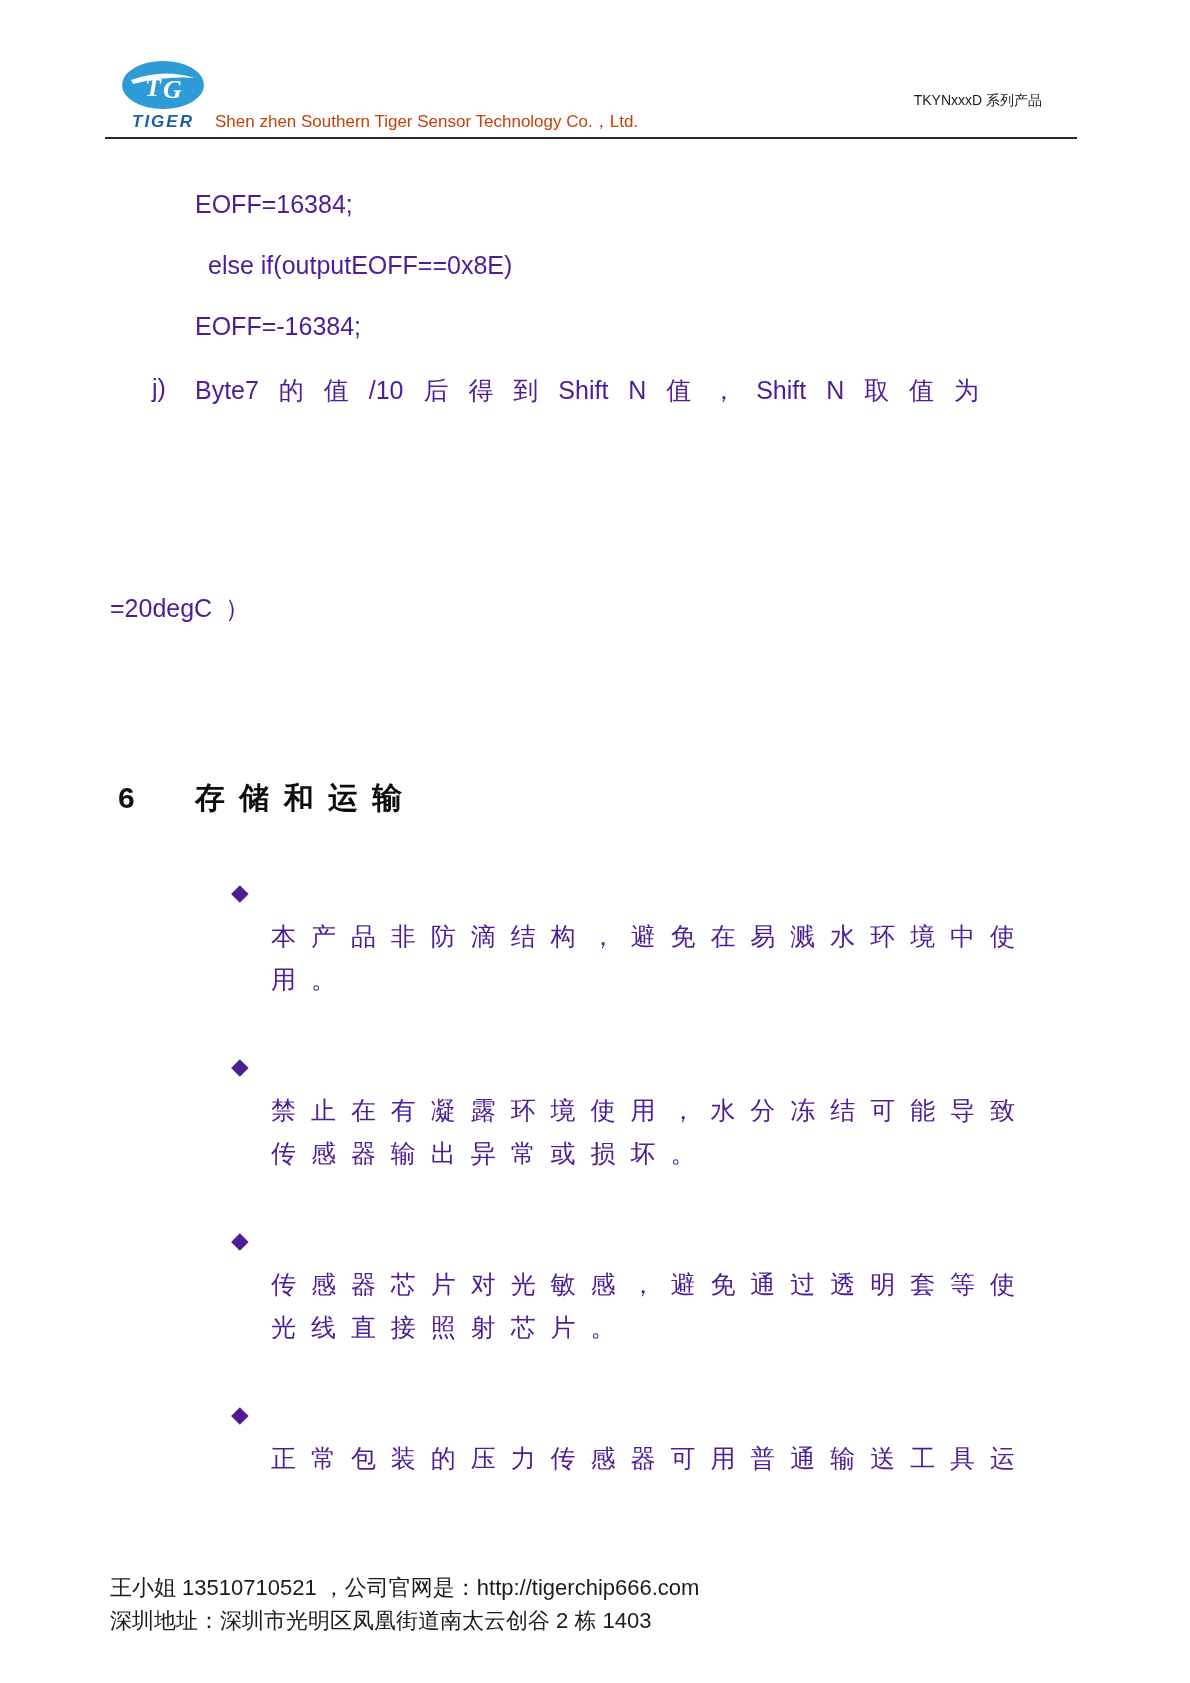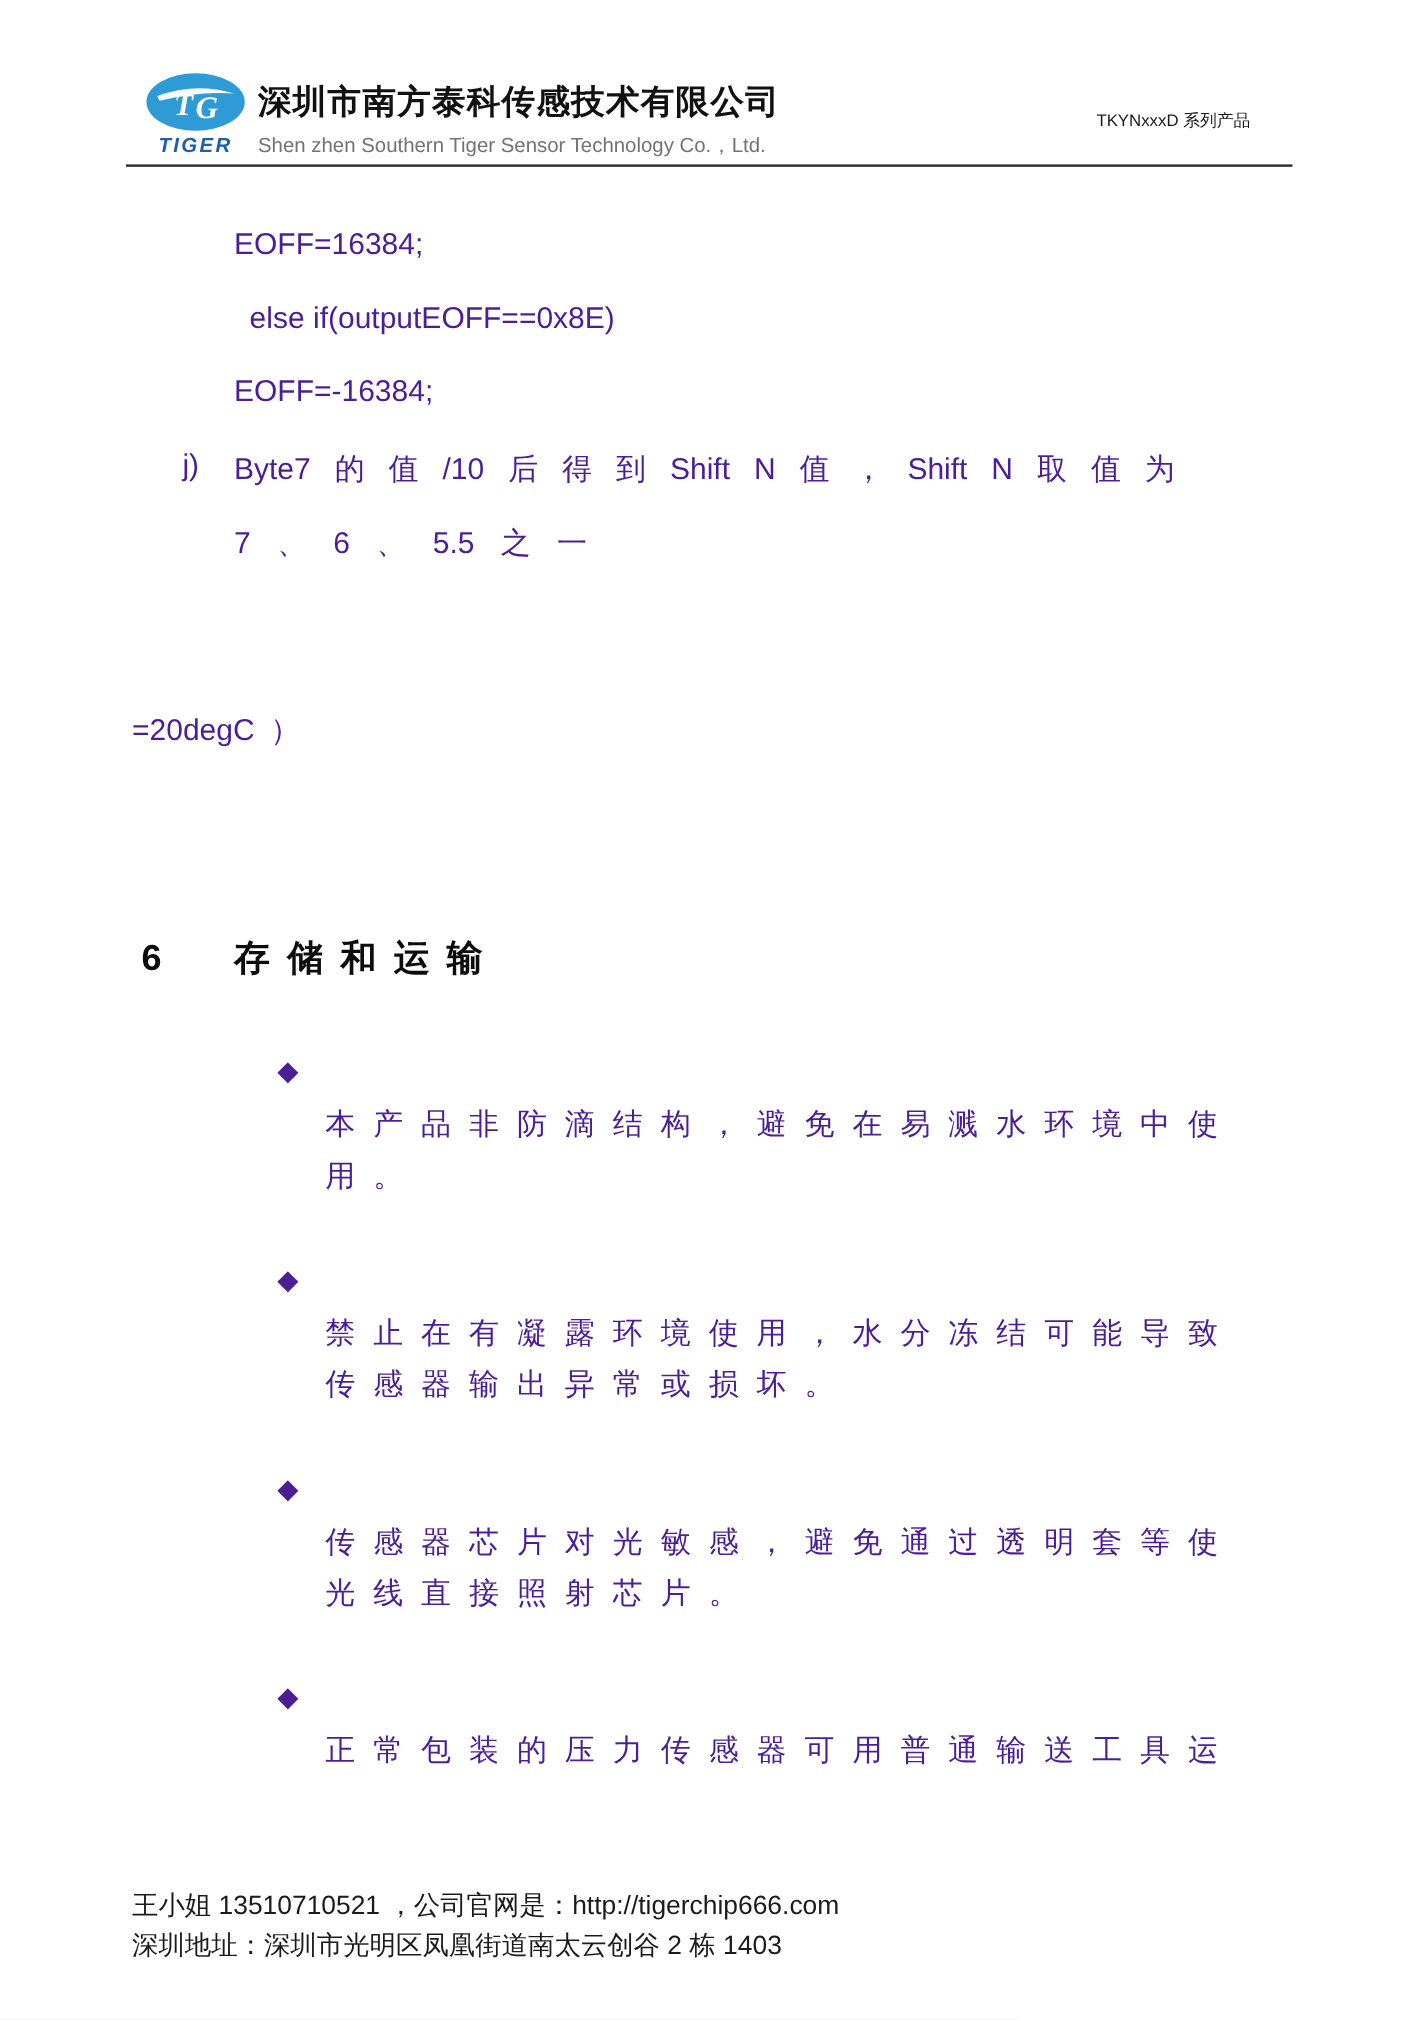--- a/index.html
+++ b/index.html
@@ -31,21 +31,21 @@
     left: 215px; top: 66px;
     font-size: 28px;
     font-weight: bold;
     letter-spacing: 1px;
     color: #111;
   }
   .company-en {
     left: 215px; top: 110px;
     font-size: 17px;
     letter-spacing: 0px;
-    color: #737373;
+    color: #c2410c;
   }
   .product-series {
     top: 92px; right: 148px;
     font-size: 14px;
     color: #1b1b1b;
   }
   .header-rule {
     left: 105px; top: 137px;
     width: 972px; height: 2px;
     background: #2b2b2b;
@@ -96,37 +96,35 @@
   <div class="abs logo-wrap">
     <svg class="logo-ellipse" width="84" height="50" viewBox="0 0 84 50">
       <ellipse cx="42" cy="25" rx="41" ry="24" fill="#2e9bd6"></ellipse>
       <path d="M10 20 Q 42 8 74 18 Q 44 16 12 24 Z" fill="#ffffff" opacity="0.95"></path>
       <text x="24" y="36" font-size="26" font-style="italic" font-weight="bold" fill="#ffffff" font-family="Liberation Serif, serif">T</text>
       <text x="42" y="38" font-size="26" font-style="italic" font-weight="bold" fill="#ffffff" font-family="Liberation Serif, serif">G</text>
     </svg>
     <span class="logo-tiger">TIGER</span>
   </div>
 
-  <div class="abs company-cn">深圳市南方泰科传感技术有限公司</div>
 
   <div class="abs company-en">Shen zhen Southern Tiger Sensor Technology Co.，Ltd.</div>
 
   <div class="abs product-series">TKYNxxxD 系列产品</div>
 
   <div class="abs header-rule"></div>
 
   <div class="abs body-line code-1">EOFF=16384;</div>
   <div class="abs body-line code-2">else if(outputEOFF==0x8E)</div>
   <div class="abs body-line code-3">EOFF=-16384;</div>
 
   <div class="abs body-line jline">
     <span class="j-marker">j)</span>
     <span class="j-text">Byte7 的 值 /10 后 得 到 Shift N 值 ， Shift N 取 值 为</span>
   </div>
-  <div class="abs body-line jline2">7 、 6 、 5.5 之 一</div>
 
   <div class="abs body-line formula-2">=20degC ）</div>
 
   <div class="abs section-heading">
     <span class="section-number">6</span>
     <span class="section-title">存 储 和 运 输</span>
   </div>
 
   <div class="abs body-line bullet-line b1l1">
     <span class="bullet-marker">◆</span>

